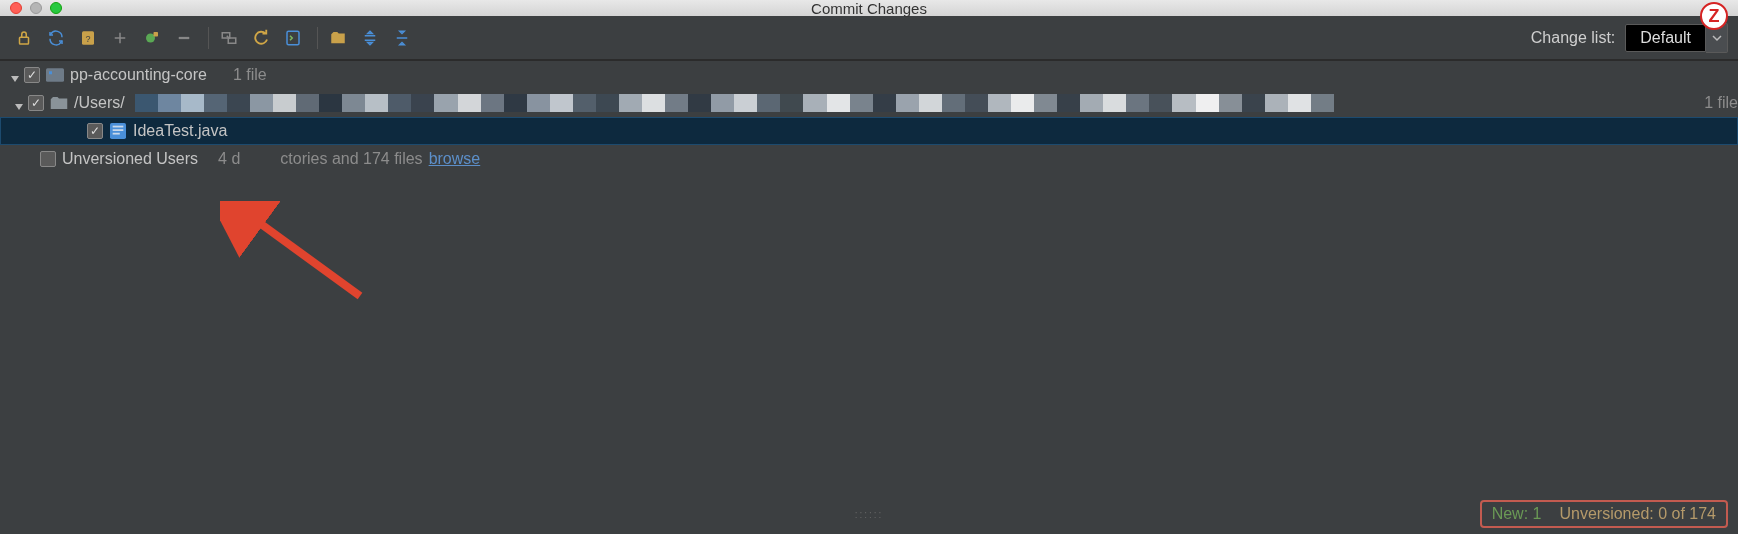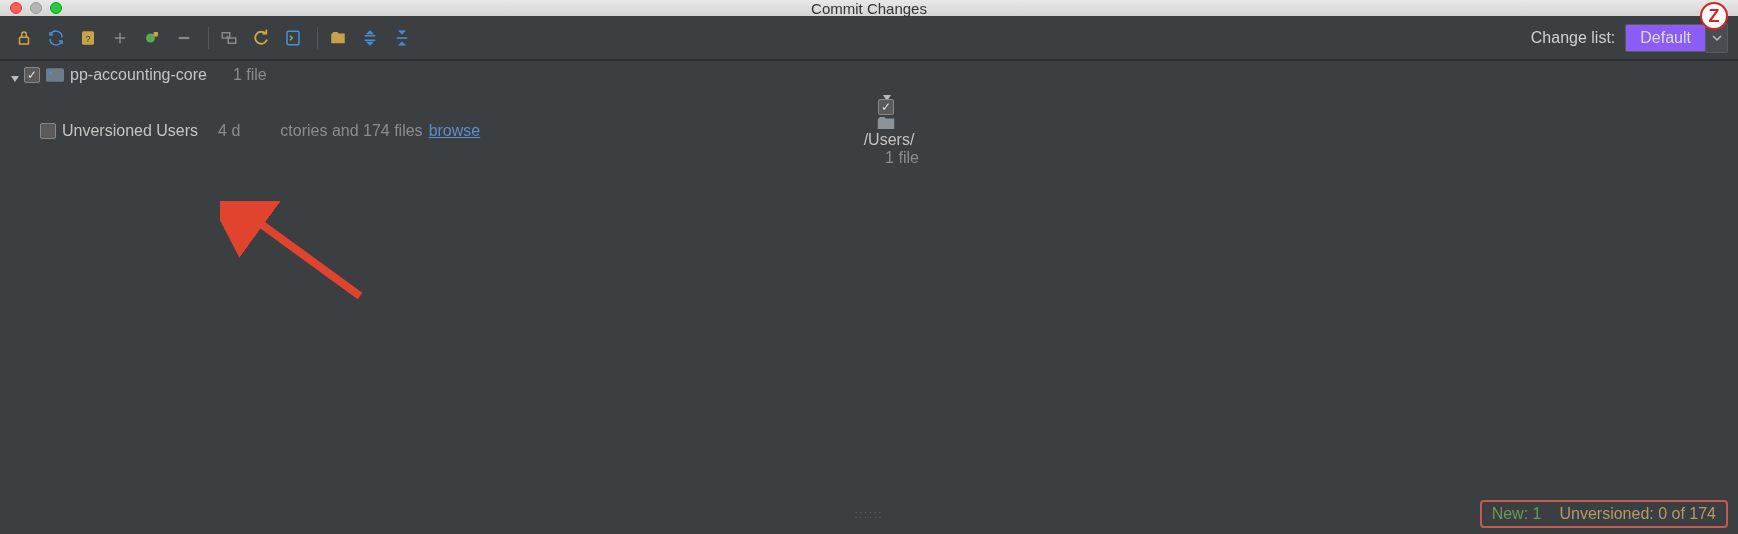--- a/index.html
+++ b/index.html
@@ -13,25 +13,25 @@
     .tl.max   { background: #27c93f; border: 1px solid #13a10e; }
     .titlebar-title { position: absolute; left: 50%; transform: translateX(-50%); font-size: 15px; color: #333; }
     
     .toolbar { height: 44px; background: #3c3f41; border-bottom: 1px solid #2b2b2b; display: flex; align-items: center; padding: 0 10px; }
     .tool-btn { width: 28px; height: 28px; display: flex; align-items: center; justify-content: center; border-radius: 3px; margin-right: 4px; }
     .tool-btn svg { width: 18px; height: 18px; }
     .tool-sep { width: 1px; height: 22px; background: #555; margin: 0 6px; }
     .toolbar-right { margin-left: auto; display: flex; align-items: center; gap: 10px; }
     .change-list-label { font-size: 16px; color: #cfcfcf; }
     .change-list-select { display: flex; align-items: center; }
-    .change-list-select .sel { padding: 4px 14px; background: #8b5cf6; border: 1px solid #5a5a5a; color: #dcdcdc; font-size: 16px; border-radius: 2px 0 0 2px; }
+    .change-list-select .sel { padding: 4px 14px; background: #000000; border: 1px solid #5a5a5a; color: #dcdcdc; font-size: 16px; border-radius: 2px 0 0 2px; }
     .change-list-select .dd  { width: 22px; height: 30px; background: #4a4d50; border: 1px solid #5a5a5a; border-left: none; border-radius: 0 2px 2px 0; display: flex; align-items: center; justify-content: center; }
     .row { display: flex; align-items: center; height: 28px; padding-left: 10px; white-space: nowrap; }
     .row.selected { background: #0d293e; border: 1px solid #1c4a6e; }
-    .indent1 { padding-left: 40px; flex-direction: column; }
+    .indent1 { padding-left: 14px; }
     .indent2 { padding-left: 86px; }
     .indentU { padding-left: 40px; }
     .tri { width: 10px; height: 10px; margin-right: 4px; }
     .tri svg { width: 10px; height: 10px; }
     .chk { width: 16px; height: 16px; border: 1px solid #888; background: #5a5a5a; border-radius: 2px; margin-right: 6px; display:flex; align-items:center; justify-content:center;}
     .chk.checked::after { content:"✓"; color:#ddd; font-size:12px; }
     .folder-icon, .java-icon { margin-right: 6px; display:flex; align-items:center; }
     .folder-icon svg, .java-icon svg { width: 18px; height: 16px; }
     .gray { color: #8c8c8c; margin-left: 26px; }
     .link { color: #5c8fc9; text-decoration: underline; margin-left: 6px; cursor: pointer; }
@@ -231,20 +231,32 @@
         <span style="background: rgb(239, 239, 240); width: 23.0769px;"></span>
         <span style="background: rgb(135, 143, 151); width: 23.0769px;"></span>
         <span style="background: rgb(58, 67, 76); width: 23.0769px;"></span>
         <span style="background: rgb(171, 178, 185); width: 23.0769px;"></span>
         <span style="background: rgb(224, 226, 228); width: 23.0769px;"></span>
         <span style="background: rgb(115, 125, 134); width: 23.0769px;"></span>
       </span>
     <span class="gray">1 file</span>
   </div>
 
+  <div class="row indent2 selected">
+    <span class="chk checked"></span>
+    <span class="java-icon">
+        <svg viewBox="0 0 18 18">
+          <rect width="18" height="18" rx="2" fill="#4a8fd8"></rect>
+          <rect x="3" y="3" width="12" height="2" fill="#c8d8ea"></rect>
+          <rect x="3" y="7" width="12" height="2" fill="#c8d8ea"></rect>
+          <rect x="3" y="11" width="8" height="2" fill="#c8d8ea"></rect>
+        </svg>
+      </span>
+    <span>IdeaTest.java</span>
+  </div>
 
   <div class="row indentU">
     <span class="chk"></span>
     <span>Unversioned Users</span>
     <span class="gray" style="margin-left:20px;">4 d</span>
     <span class="gray" style="margin-left:40px;">ctories and 174 files</span>
     <span class="link">browse</span>
   </div>
 
   <div class="arrow">

